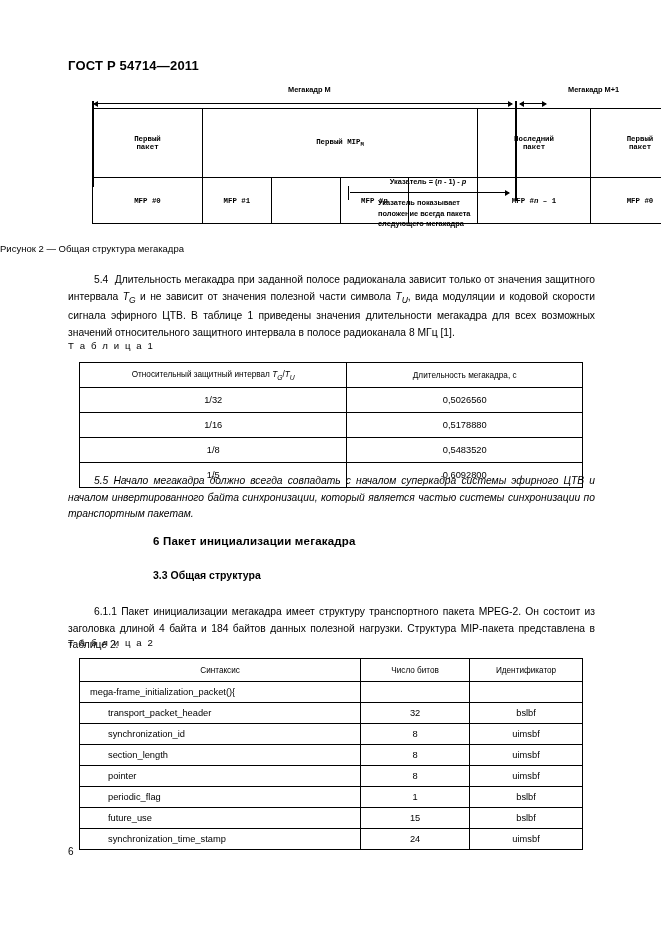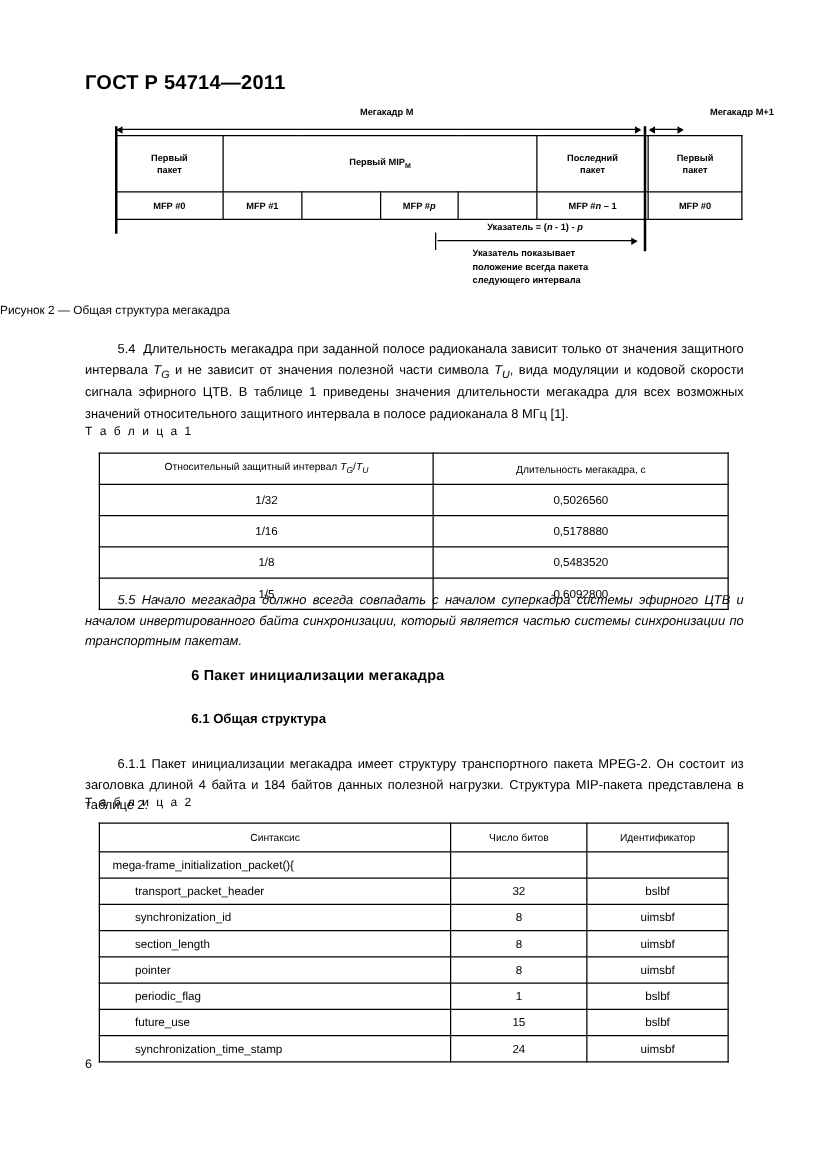--- a/index.html
+++ b/index.html
@@ -22,21 +22,21 @@
     height: 935px;
     box-sizing: border-box;
     padding: 0;
   }
 
   
   .doc-header {
     position: absolute;
     top: 58px;
     left: 68px;
-    font-size: 16px;
+    font-size: 13px;
     font-weight: bold;
     letter-spacing: 0.2px;
     color: #000;
   }
 
   
   .figure-block {
     position: absolute;
     top: 86px;
     left: 92px;
@@ -97,21 +97,22 @@
     width: 497px;
     table-layout: fixed;
   }
   .frame-table td {
     border: 1.4px solid #000;
     font-size: 7.4px;
     font-weight: bold;
     text-align: center;
     vertical-align: middle;
     color: #000;
-    padding: 0;
+    padding: 12px;
+    font-family: Liberation Mono, monospace;
   }
   .row-label td { height: 44px; border-bottom: 1.4px solid #000; }
   .row-mfp td { height: 21px; }
   .lbl-line2 { display: block; }
 
   .sub { font-size: 5.6px; vertical-align: sub; }
   .ital { font-style: italic; }
 
   
   .pointer-ann {
@@ -312,21 +313,21 @@
 
   <div class="pointer-ann">
     <div class="ptr-text">
       <span>Указатель = (</span><span class="ital">n</span><span> - 1) - </span><span class="ital">p</span>
     </div>
     <span class="ptr-tick"></span>
     <span class="ptr-arrow"></span>
     <div class="ptr-note">
       <span>Указатель показывает</span><br>
       <span>положение всегда пакета</span><br>
-      <span>следующего интервала</span>
+      <span>следующего мегакадра</span>
     </div>
   </div>
 
   <div class="fig-caption">Рисунок 2 — Общая структура мегакадра</div>
 
   <div class="para indent p54">
     5.4&nbsp; Длительность мегакадра при заданной полосе радиоканала зависит только от значения защитного интервала <i>T<sub>G</sub></i> и не зависит от значения полезной части символа <i>T<sub>U</sub></i>, вида модуляции и кодовой скорости сигнала эфирного ЦТВ. В таблице 1 приведены значения длительности мегакадра для всех возможных значений относительного защитного интервала в полосе радиоканала 8 МГц [1].
   </div>
 
   <div class="tbl-caption t1cap">Т а б л и ц а  1</div>
@@ -356,21 +357,21 @@
       <tr>
         <td class="c1">1/5</td>
         <td class="c2">0,6092800</td>
       </tr>
     </tbody>
   </table>
 
   <div class="para indent p55">5.5  Начало мегакадра должно всегда совпадать с началом суперкадра системы эфирного ЦТВ и началом инвертированного байта синхронизации, который является частью системы синхронизации по транспортным пакетам.</div>
 
   <div class="heading h6">6  Пакет инициализации мегакадра</div>
-  <div class="heading h61">6.1  Общая структура</div>
+  <div class="heading h61">3.3  Общая структура</div>
 
   <div class="para indent p611">6.1.1  Пакет инициализации мегакадра имеет структуру транспортного пакета MPEG-2. Он состоит из заголовка длиной 4 байта и 184 байтов данных полезной нагрузки. Структура MIP-пакета представлена в таблице 2.</div>
 
   <div class="tbl-caption t2cap">Т а б л и ц а  2</div>
 
   <table class="dtable" id="table2">
     <thead>
       <tr>
         <th class="c1" style="text-align:center">Синтаксис</th>
         <th class="c2">Число битов</th>

